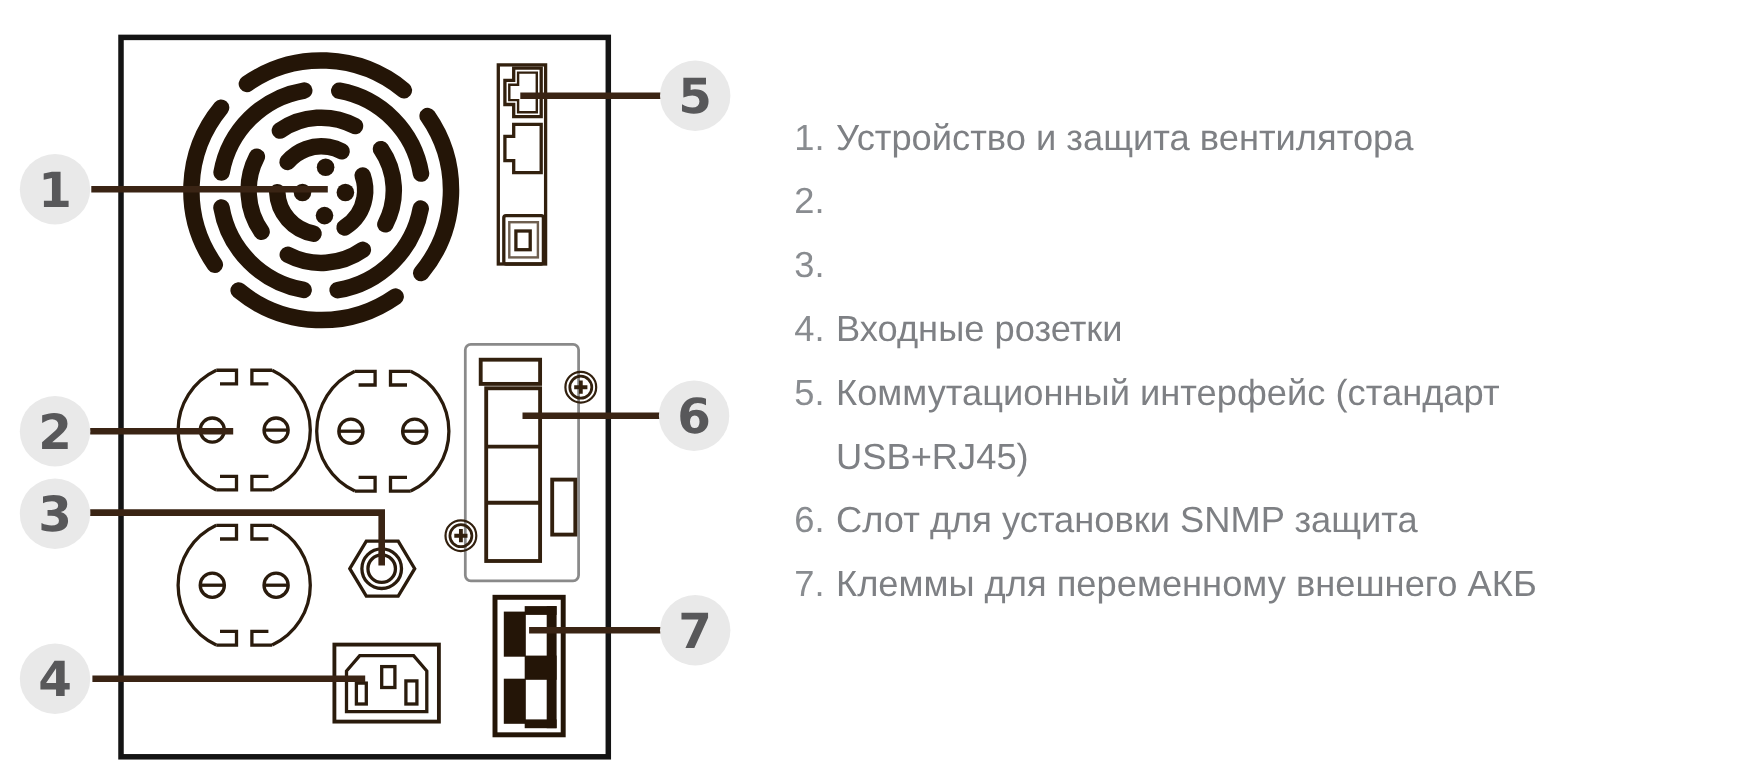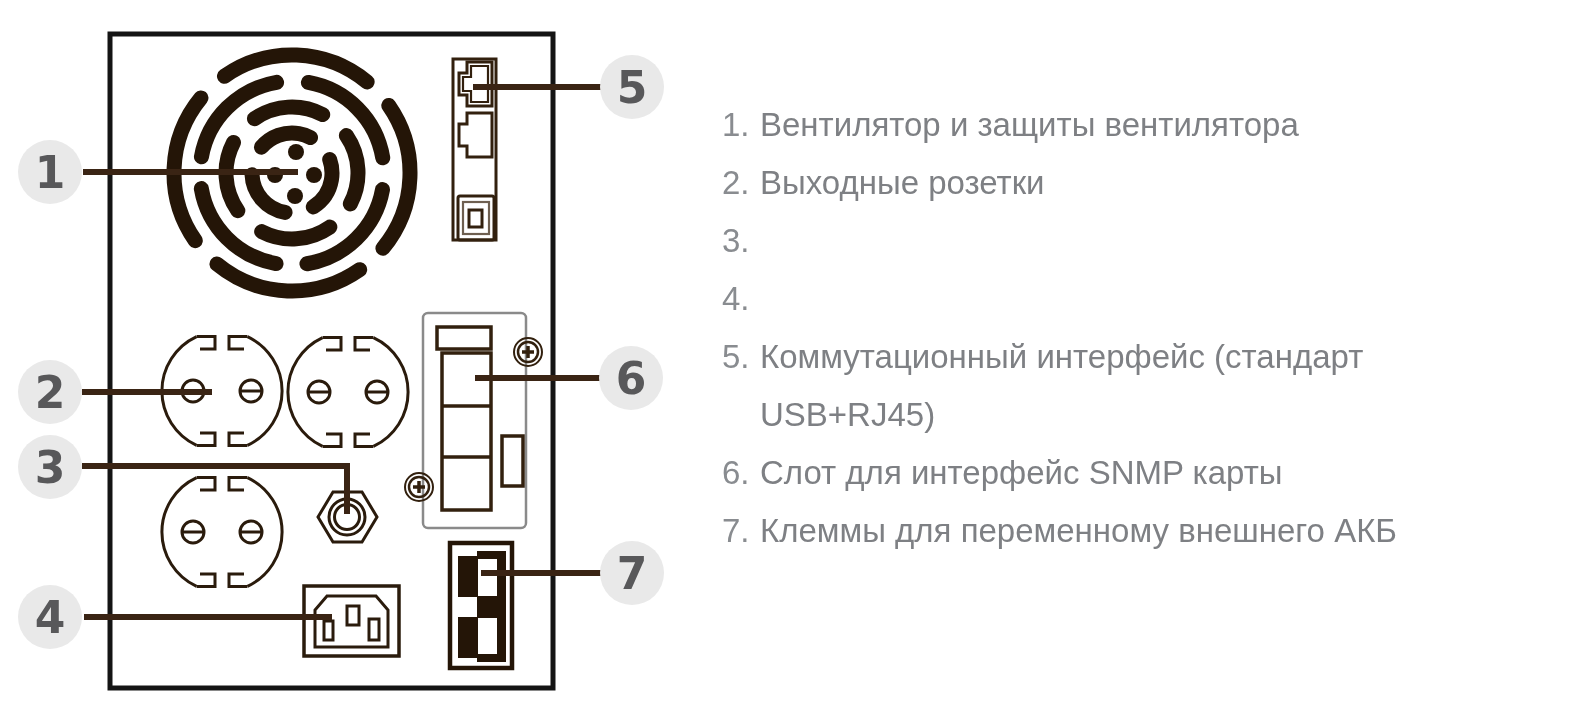--- a/index.html
+++ b/index.html
@@ -180,40 +180,40 @@
         <circle cx="632" cy="573" r="32" fill="#e9e9e9"></circle>
         <text class="callout-num" x="632" y="589" text-anchor="middle">7</text>
       </g>
     </g>
   </svg>
   </div>
 
   <ol class="legend">
     <li>
       <span class="num">1.</span>
-      <span class="txt">Вентилятор и защиты вентилятора</span>
+      <span class="txt">Устройство и защита вентилятора</span>
     </li>
     <li>
       <span class="num">2.</span>
-      <span class="txt">Выходные розетки</span>
     </li>
     <li>
       <span class="num">3.</span>
     </li>
     <li>
       <span class="num">4.</span>
+      <span class="txt">Входные розетки</span>
     </li>
     <li>
       <span class="num">5.</span>
       <span class="txt">Коммутационный интерфейс (стандарт
 USB+RJ45)</span>
     </li>
     <li>
       <span class="num">6.</span>
-      <span class="txt">Слот для интерфейс SNMP карты</span>
+      <span class="txt">Слот для установки SNMP защита</span>
     </li>
     <li>
       <span class="num">7.</span>
       <span class="txt">Клеммы для переменному внешнего АКБ</span>
     </li>
   </ol>
 
 </div>
 
 </body></html>

